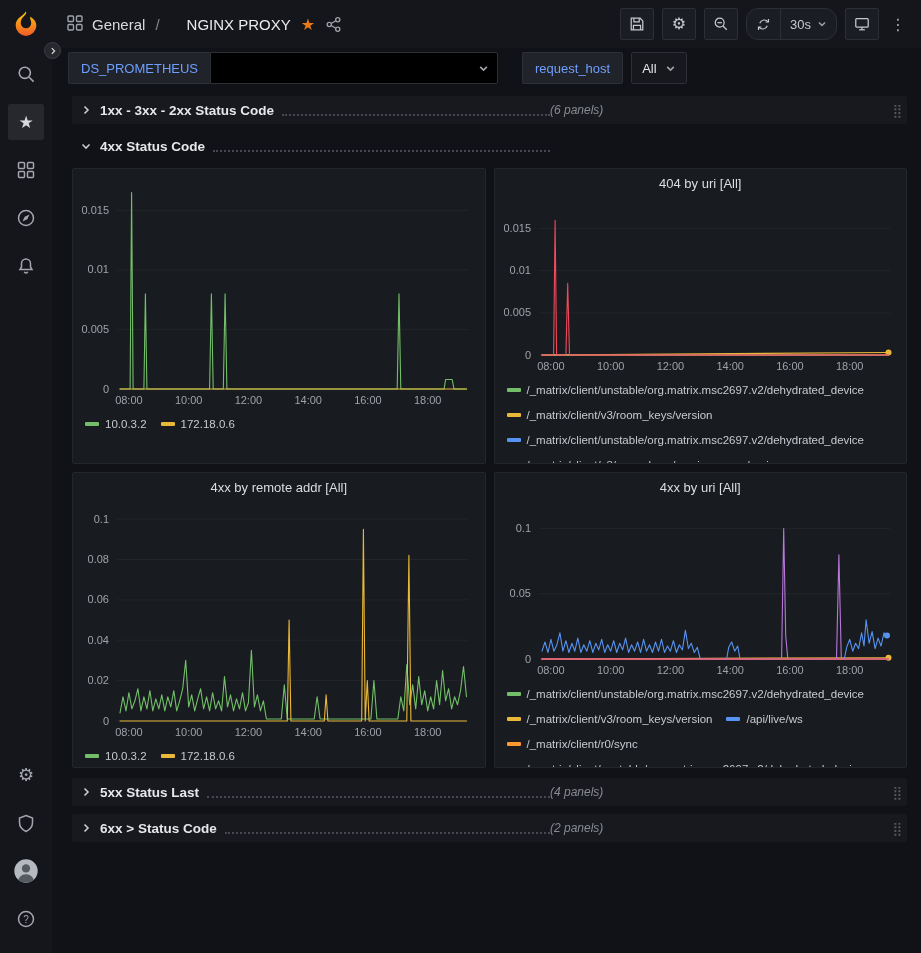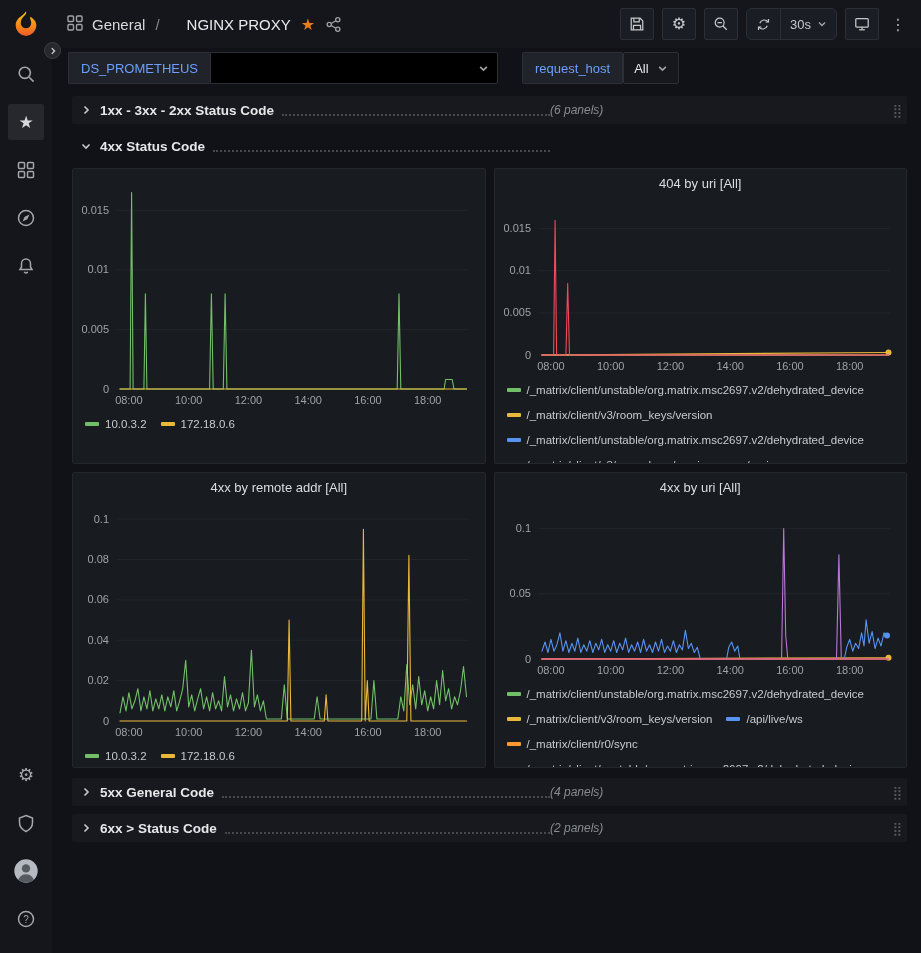--- a/index.html
+++ b/index.html
@@ -29,21 +29,21 @@
 
   .topbar { height:48px; background:#14161b; display:flex; align-items:center; gap:8px; padding:0 12px 0 14px; flex-shrink:0; }
   .crumb-sec { font-size:15px; color:#d8d9da; }
   .crumb-sep { font-size:15px; color:#85888e; margin:0 2px; }
   .crumb-title { font-size:15px; color:#e9eaeb; font-weight:500;margin-left:17px; }
   .fav-star { color:#eb7b18; font-size:16px; margin:0 2px; cursor:pointer; }
   .tb-right { margin-left:auto; display:flex; align-items:center; gap:8px; }
   .icon-btn { height:32px; min-width:34px; padding:0 8px; background:#1a1d23; border:1px solid #2c2f36; border-radius:2px;
     display:flex; align-items:center; justify-content:center; gap:7px; color:#c7c9cd; cursor:pointer; white-space:nowrap; }
   .tz-badge { background:#2d3139; color:#c7c9cd; font-size:11px; padding:1px 5px; border-radius:2px; }
-  .refresh-group { display:flex; align-items:stretch; height:32px; background:#1a1d23; border:1px solid #2c2f36; border-radius:6px; }
+  .refresh-group { display:flex; align-items:stretch; height:32px; background:#1a1d23; border:1px solid #2c2f36; border-radius:12px; }
   .refresh-group .seg { display:flex; align-items:center; padding:0 9px; gap:6px; cursor:pointer; color:#c7c9cd; }
   .refresh-group .seg + .seg { border-left:1px solid #2c2f36; }
   .kebab-btn { width:22px; height:32px; display:flex; align-items:center; justify-content:center; color:#a3a6ac; font-size:16px; cursor:pointer; }
 
   
   .submenu { height:40px; display:flex; align-items:center; gap:24px; padding:4px 14px 4px 16px; flex-shrink:0; }
   .var-group { display:flex; height:32px; align-items:stretch; }
   .var-label { background:#202329; border:1px solid #2c2f36; border-right:none; border-radius:2px 0 0 2px;
     display:flex; align-items:center; padding:0 12px; color:#6e9fff; font-size:13px; cursor:pointer; white-space:nowrap; }
   .var-select { background:#000; border:1px solid #2c2f36; border-radius:0 2px 2px 0; width:288px;
@@ -228,21 +228,21 @@
     <div class="submenu">
       <div class="var-group">
         <div class="var-label">DS_PROMETHEUS</div>
         <div class="var-select">
           <span></span>
           <svg width="11" height="11" viewBox="0 0 10 10">
               <polyline points="2,3.5 5,6.5 8,3.5" fill="none" stroke="#9fa2a8" stroke-width="1.5"></polyline>
             </svg>
         </div>
       </div>
-      <div class="var-group" style="gap:0;">
+      <div class="var-group" style="gap:8px;">
         <div class="var-label" style="border-right:1px solid #2c3036;border-radius:2px;">request_host</div>
         <div class="all-select">
           <span>All</span>
           <svg width="11" height="11" viewBox="0 0 10 10">
               <polyline points="2,3.5 5,6.5 8,3.5" fill="none" stroke="#9fa2a8" stroke-width="1.5"></polyline>
             </svg>
         </div>
       </div>
     </div>
 
@@ -444,21 +444,21 @@
         </div>
       </div>
 
       <div class="row-head collapsed">
         <div class="row-left">
           <span class="row-chev">
             <svg width="12" height="12" viewBox="0 0 12 12">
                 <polyline points="4.5,2.5 8,6 4.5,9.5" fill="none" stroke="#c8cacd" stroke-width="1.6"></polyline>
               </svg>
           </span>
-          <span class="row-title">5xx General Code</span>
+          <span class="row-title">5xx Status Last</span>
           <span class="dots"></span>
         </div>
         <span class="pcount">(4 panels)</span>
         <span class="drag">⣿</span>
       </div>
 
       <div class="row-head collapsed">
         <div class="row-left">
           <span class="row-chev">
             <svg width="12" height="12" viewBox="0 0 12 12">

